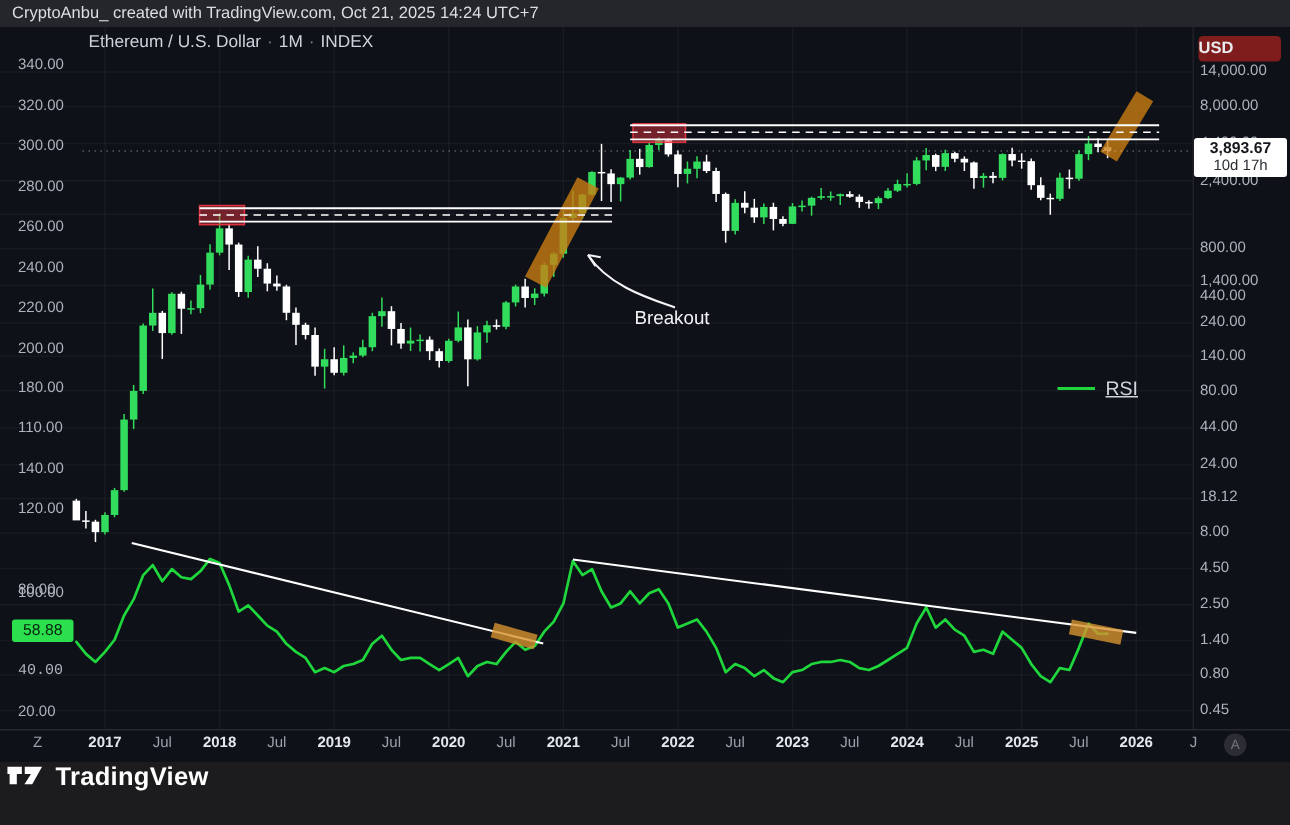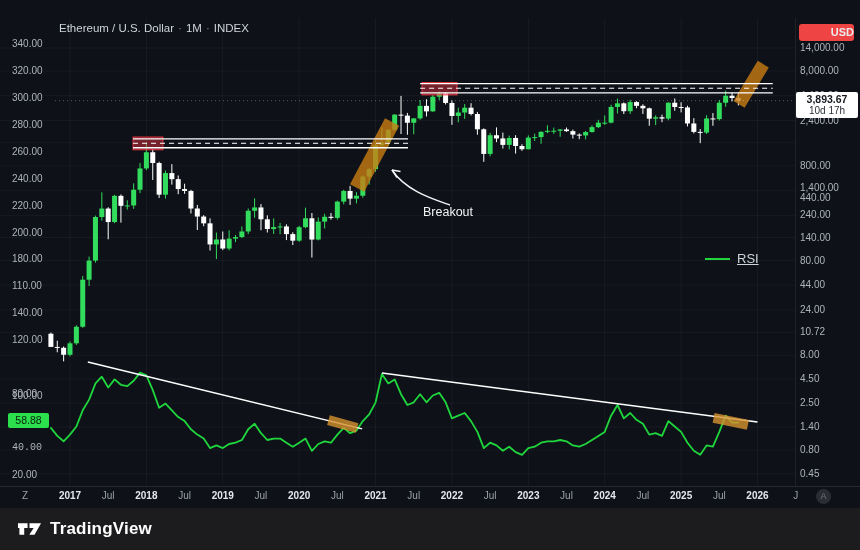--- a/index.html
+++ b/index.html
@@ -7,21 +7,21 @@
     font-family: "Liberation Sans", sans-serif; }
   .page { position:relative; width:860px; height:550px; background:#0e1117; }
   .topbar { position:absolute; left:0; top:0; width:860px; height:18px; background:#24262c;
     color:#dcdee2; font-size:11px; line-height:18px; padding-left:8px; z-index:5; }
   #cv { position:absolute; left:0; top:0; z-index:1; }
   .title-row { position:absolute; left:59px; top:22px; z-index:3; font-size:11.5px;
     color:#cfd3dc; white-space:nowrap; }
   .title-row .sep { color:#7f858f; margin:0 4px; }
   .title-row .ohlc { margin-left:10px; }
   .usd-btn { position:absolute; left:799px; top:24px; width:55px; height:17px; z-index:4;
-    background:#ef4444; color:#e8eaed; font-size:11px; font-weight:700; text-align:right;
+    background:#7f1d1d; color:#e8eaed; font-size:11px; font-weight:700; text-align:left;
     line-height:17px; border-radius:3px; border:0; font-family:"Liberation Sans",sans-serif; }
   .legend { position:absolute; left:705px; top:251px; z-index:3; display:flex; align-items:center; }
   .legend .sample { display:inline-block; width:25px; height:2px; background:#1fd63d; margin-right:7px; }
   .legend .txt { color:#cfd3dc; font-size:13px;text-decoration:underline; }
   .lbl { position:absolute; font-size:10px; color:#aeb3bd; z-index:2; line-height:12px; }
   .yr { color:#e4e7ec; font-weight:600; }
   .mo { color:#9aa0ab; }
   .time-lbl { width:40px; text-align:center; }
   .rsi-badge { position:absolute; left:8px; top:413px; width:41px; height:15px; z-index:4;
     background:#2be04c; color:#08230d; font-size:10.5px; text-align:center; line-height:15px;
@@ -34,28 +34,31 @@
     color:#f2f3f5; font-size:12.5px; text-align:center; }
   .corner-z { position:absolute; left:22px; top:490px; z-index:3; color:#9aa0ab; font-size:10px; }
   .auto-btn { position:absolute; left:816px; top:489px; width:15px; height:15px; z-index:3;
     background:rgba(255,255,255,0.12); color:#70747c; font-size:9px; text-align:center;
     line-height:15px; border-radius:50%; }
   .axis-strip-border { position:absolute; left:0; top:486px; width:860px; height:1px;
     background:rgba(255,255,255,0.1); z-index:2; }
   .paxis-border { position:absolute; left:795px; top:18px; width:1px; height:468px;
     background:rgba(255,255,255,0.07); z-index:2; }
   .brandbar { position:absolute; left:0; top:508px; width:860px; height:42px; background:#1c1c1e;
-    z-index:5; display:flex; align-items:center; padding-left:17px; }
+    z-index:5; display:flex; align-items:flex-start; padding-left:4px; }
   .brandbar .name { color:#ffffff; font-size:17px; font-weight:700; margin-left:8px; letter-spacing:0.2px; }
 </style>
 </head>
 <body>
 
 <div class="page">
 
+  <div class="topbar">
+    <span>CryptoAnbu_ created with TradingView.com, Oct 21, 2025 14:24 UTC+7</span>
+  </div>
 
   <svg id="cv" width="860" height="550">
       <line x1="70" y1="18" x2="70" y2="486" stroke="rgba(255,255,255,0.045)" stroke-width="1"></line>
       <line x1="146.3884" y1="18" x2="146.3884" y2="486" stroke="rgba(255,255,255,0.045)" stroke-width="1"></line>
       <line x1="222.7768" y1="18" x2="222.7768" y2="486" stroke="rgba(255,255,255,0.045)" stroke-width="1"></line>
       <line x1="299.1652" y1="18" x2="299.1652" y2="486" stroke="rgba(255,255,255,0.045)" stroke-width="1"></line>
       <line x1="375.5536" y1="18" x2="375.5536" y2="486" stroke="rgba(255,255,255,0.045)" stroke-width="1"></line>
       <line x1="451.942" y1="18" x2="451.942" y2="486" stroke="rgba(255,255,255,0.045)" stroke-width="1"></line>
       <line x1="528.3304" y1="18" x2="528.3304" y2="486" stroke="rgba(255,255,255,0.045)" stroke-width="1"></line>
       <line x1="604.7188" y1="18" x2="604.7188" y2="486" stroke="rgba(255,255,255,0.045)" stroke-width="1"></line>
@@ -357,21 +360,21 @@
       <div class="lbl " style="left: 800px; top: 89.6292px;">4,400.00</div>
       <div class="lbl " style="left: 800px; top: 114.572px;">2,400.00</div>
       <div class="lbl " style="left: 800px; top: 136.751px; margin-top: 45px;">1,400.00</div>
       <div class="lbl " style="left: 800px; top: 159.78px;">800.00</div>
       <div class="lbl " style="left: 800px; top: 192px; text-align: right;">440.00</div>
       <div class="lbl " style="left: 800px; top: 209.323px;">240.00</div>
       <div class="lbl " style="left: 800px; top: 231.503px;">140.00</div>
       <div class="lbl " style="left: 800px; top: 254.531px;">80.00</div>
       <div class="lbl " style="left: 800px; top: 279.132px;">44.00</div>
       <div class="lbl " style="left: 800px; top: 304.074px;">24.00</div>
-      <div class="lbl " style="left: 800px; top: 326.254px;">10.72</div>
+      <div class="lbl " style="left: 800px; top: 326.254px;">18.12</div>
       <div class="lbl " style="left: 800px; top: 349.282px;">8.00</div>
       <div class="lbl " style="left: 800px; top: 372.959px;">4.50</div>
       <div class="lbl " style="left: 800px; top: 397.146px;">2.50</div>
       <div class="lbl " style="left: 800px; top: 421.006px;">1.40</div>
       <div class="lbl " style="left: 800px; top: 444.034px;">0.80</div>
       <div class="lbl " style="left: 800px; top: 467.71px;">0.45</div>
     </div>
   <div id="timeAxis">
       <div class="lbl time-lbl yr" style="left: 50px; top: 490px;">2017</div>
       <div class="lbl time-lbl mo" style="left: 88.1942px; top: 490px;">Jul</div>

